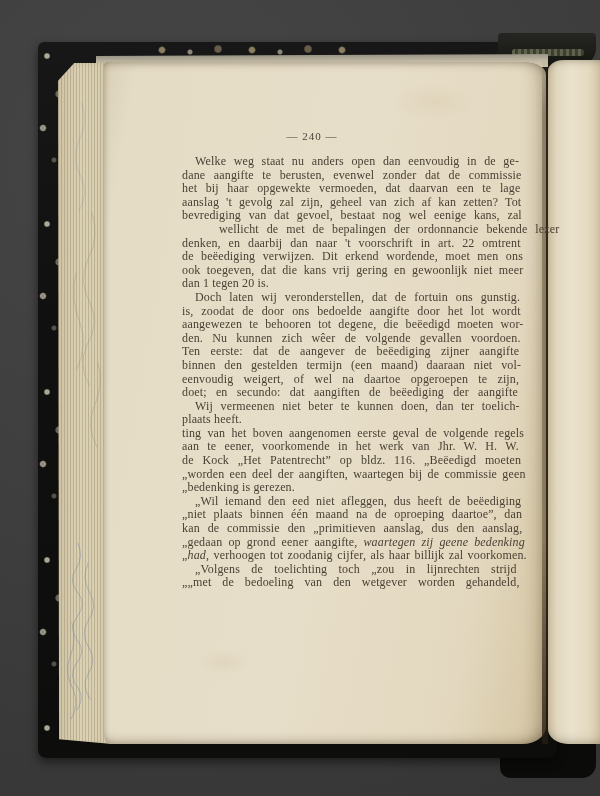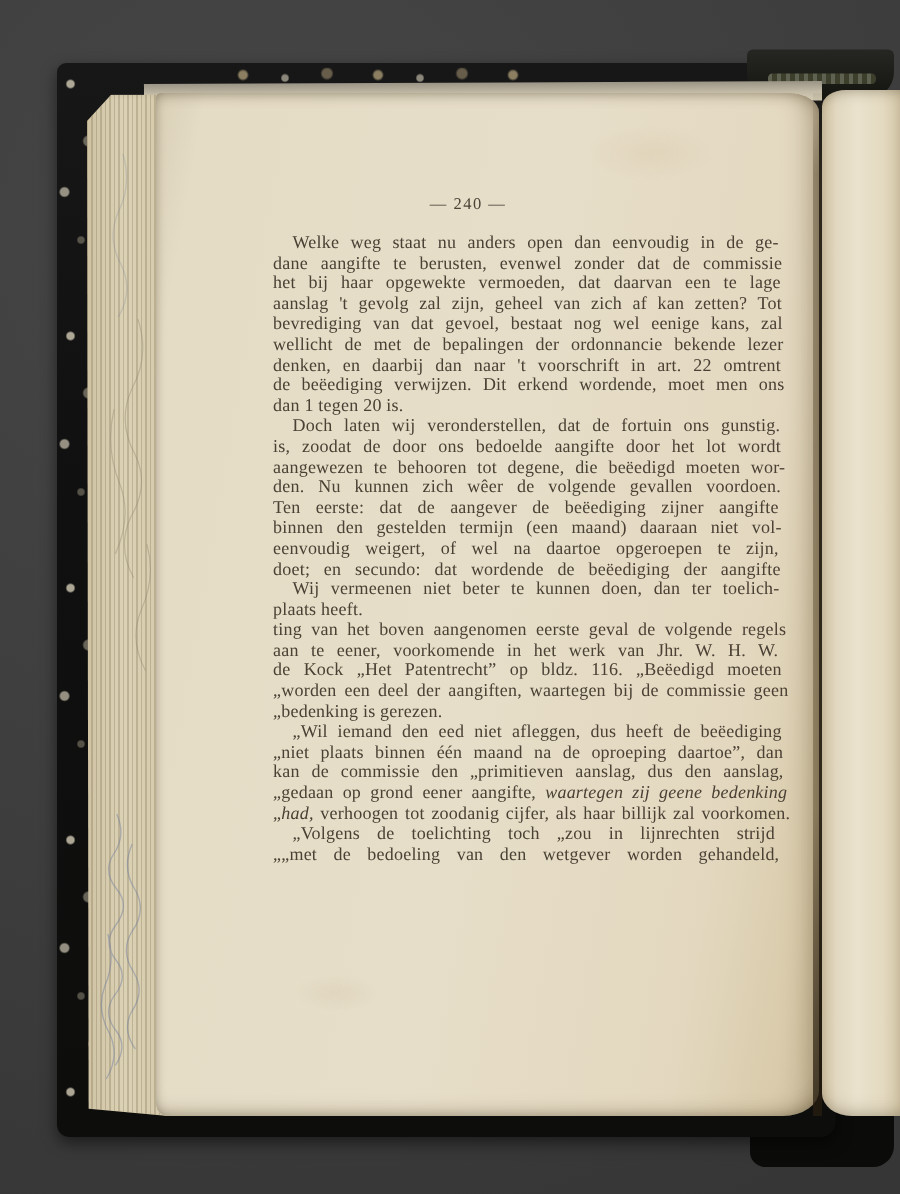--- a/index.html
+++ b/index.html
@@ -113,32 +113,33 @@
   <div class="gutter"></div>
   <div class="page-right"></div>
 
   <div class="page-number">— 240 —</div>
   <div class="text-block">
       <div class="line first" style="word-spacing: 4.375px;"><span>Welke weg staat nu anders open dan eenvoudig in de ge-</span></div>
       <div class="line" style="word-spacing: 5.39648px;"><span>dane aangifte te berusten, evenwel zonder dat de commissie</span></div>
       <div class="line" style="word-spacing: 5.41319px;"><span>het bij haar opgewekte vermoeden, dat daarvan een te lage</span></div>
       <div class="line" style="word-spacing: 3.91477px;"><span>aanslag 't gevolg zal zijn, geheel van zich af kan zetten?  Tot</span></div>
       <div class="line" style="word-spacing: 4.51215px;"><span>bevrediging van dat gevoel, bestaat nog wel eenige kans, zal</span></div>
-      <div class="line" style="word-spacing: 4.70703px;"><span>wellicht de met de bepalingen der ordonnancie bekende lezer</span></div>
+      <div class="line" style="word-spacing: 4.70703px; margin-left: 37px;"><span>wellicht de met de bepalingen der ordonnancie bekende lezer</span></div>
       <div class="line" style="word-spacing: 4.68125px;"><span>denken, en daarbij dan naar 't voorschrift in art. 22 omtrent</span></div>
       <div class="line" style="word-spacing: 4.29883px;"><span>de beëediging verwijzen.  Dit erkend wordende, moet men ons</span></div>
+      <div class="line" style="word-spacing: 3.17969px;"><span>ook toegeven, dat die kans vrij gering en gewoonlijk niet meer</span></div>
       <div class="line end"><span>dan 1 tegen 20 is.</span></div>
       <div class="line first" style="word-spacing: 4.63086px;"><span>Doch laten wij veronderstellen, dat de fortuin ons gunstig.</span></div>
       <div class="line" style="word-spacing: 4.75156px;"><span>is, zoodat de door ons bedoelde aangifte door het lot wordt</span></div>
       <div class="line" style="word-spacing: 3.91992px;"><span>aangewezen te behooren tot degene, die beëedigd moeten wor-</span></div>
       <div class="line" style="word-spacing: 6.05273px;"><span>den.  Nu kunnen zich wêer de volgende gevallen voordoen.</span></div>
       <div class="line" style="word-spacing: 7.0293px;"><span>Ten eerste: dat de aangever de beëediging zijner aangifte</span></div>
       <div class="line" style="word-spacing: 5.64453px;"><span>binnen den gestelden termijn (een maand) daaraan niet vol-</span></div>
       <div class="line" style="word-spacing: 7.02539px;"><span>eenvoudig weigert, of wel na daartoe opgeroepen te zijn,</span></div>
-      <div class="line" style="word-spacing: 5.99805px;"><span>doet; en secundo: dat wordende de beëediging der aangifte</span></div>
+      <div class="line" style="word-spacing: 5.99805px;"><span>doet; en secundo: dat aangiften de beëediging der aangifte</span></div>
       <div class="line first" style="word-spacing: 4.45312px;"><span>Wij vermeenen niet beter te kunnen doen, dan ter toelich-</span></div>
       <div class="line end"><span>plaats heeft.</span></div>
       <div class="line" style="word-spacing: 3.04861px;"><span>ting van het boven aangenomen eerste geval de volgende regels</span></div>
       <div class="line" style="word-spacing: 5.06818px;"><span>aan te eener, voorkomende in het werk van Jhr. W. H. W.</span></div>
       <div class="line" style="word-spacing: 5.65625px;"><span>de Kock „Het Patentrecht” op bldz. 116.  „Beëedigd moeten</span></div>
       <div class="line" style="word-spacing: 2.1059px;"><span>„worden een deel der aangiften, waartegen bij de commissie geen</span></div>
       <div class="line end"><span>„bedenking is gerezen.</span></div>
       <div class="line first" style="word-spacing: 3.49306px;"><span>„Wil iemand den eed niet afleggen, dus heeft de beëediging</span></div>
       <div class="line" style="word-spacing: 4.37153px;"><span>„niet plaats binnen één maand na de oproeping daartoe”, dan</span></div>
       <div class="line" style="word-spacing: 4.70312px;"><span>kan de commissie den „primitieven aanslag, dus den aanslag,</span></div>

